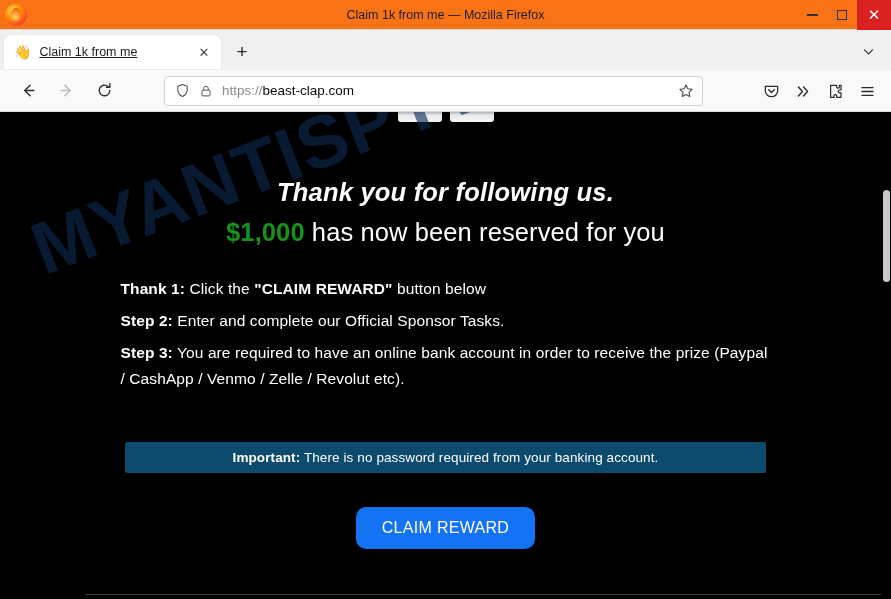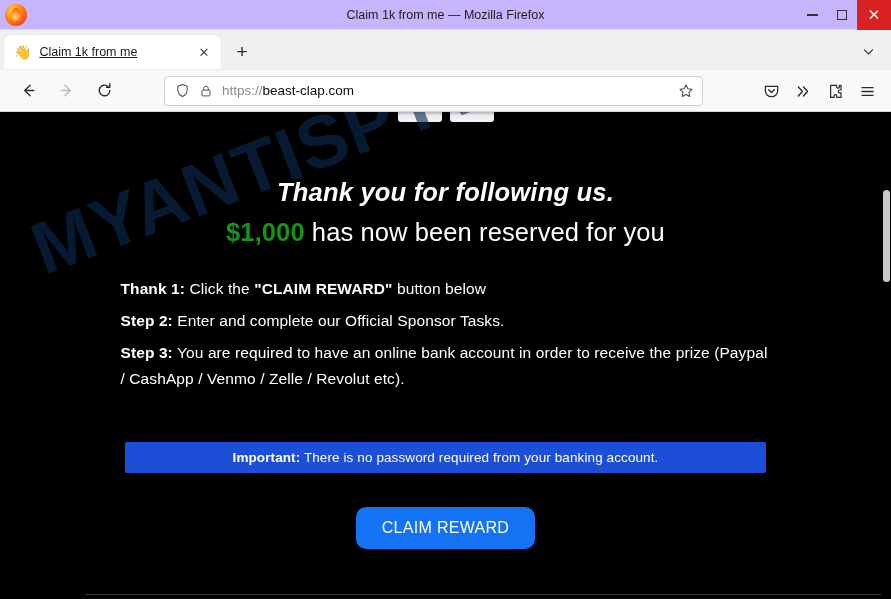--- a/index.html
+++ b/index.html
@@ -7,21 +7,21 @@
     width: 891px; height: 599px;
     overflow: hidden;
     font-family: "Liberation Sans", sans-serif;
     background: #000;
   }
   #app { position: relative; width: 891px; height: 599px; overflow: hidden; }
 
   
   .titlebar {
     position: absolute; top: 0; left: 0; width: 891px; height: 30px;
-    background: #c4b5fd;
+    background: #f97316;
     border-bottom: 1px solid #dcdcdc;
     display: flex; align-items: center;
   }
   .ff-logo {
     width: 22px; height: 22px; margin-left: 5px;
     border-radius: 50%;
     background: radial-gradient(circle at 35% 30%, #ffd24d 0%, #ff9400 38%, #ff5c1b 62%, #e8383a 85%, #b5232f 100%);
     position: relative; flex: none;
   }
   .ff-logo::after {
@@ -140,21 +140,21 @@
   .steps { width: 650px; margin: 29px auto 0; }
   .step {
     color: #ffffff; font-size: 15.5px; line-height: 26px;
     margin-bottom: 0; letter-spacing: .1px;
   }
   .step + .step { margin-top: 6px; }
   .step b { font-weight: bold; }
 
   .banner {
     width: 641px; margin: 0 auto;
-    background: #1d4ed8; color: #ffffff;
+    background: #0c4a6e; color: #ffffff;
     text-align: center; font-size: 13.5px;
     padding: 8px 10px; border-radius: 2px;
     letter-spacing: .1px;
   }
   .banner b { font-weight: bold; }
   .banner-1 { margin-top: 50px; }
   .banner-2 { margin-top: 36px; }
 
   .cta-wrap { text-align: center; margin-top: 34px; }
   .cta {

